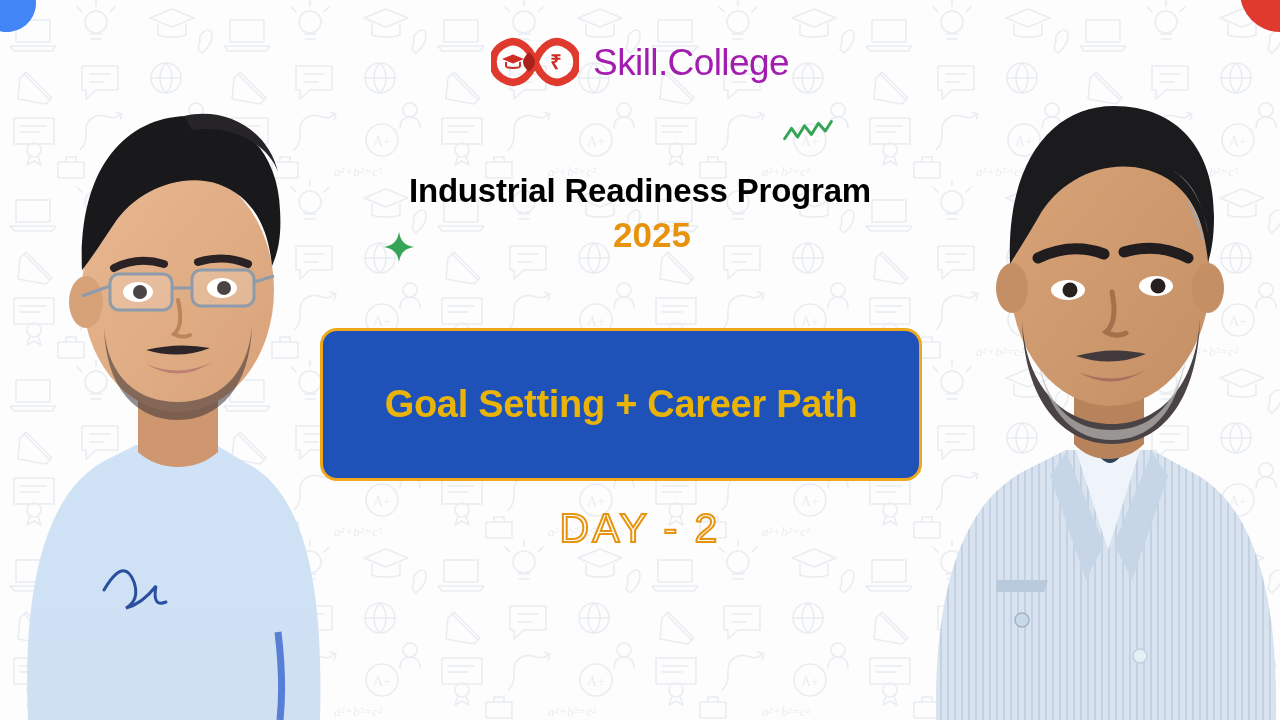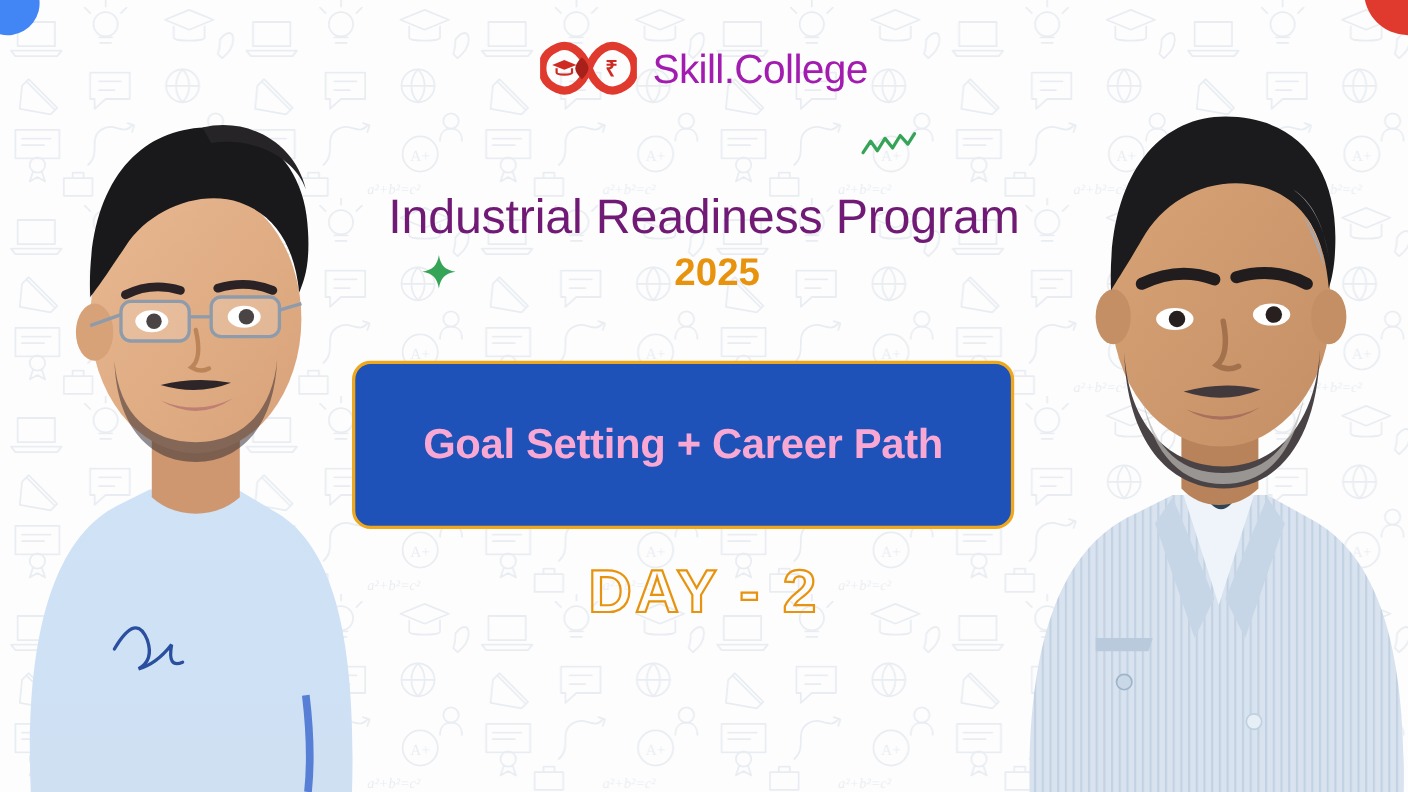--- a/index.html
+++ b/index.html
@@ -56,23 +56,23 @@
     white-space:nowrap;
   }
 
   
   .headline {
     position:absolute; left:0; right:0; top:172px;
     text-align:center;
     z-index:5;
   }
   .headline .line {
-    font-size:44px;
-    font-weight:400;
-    color:#701a75;
+    font-size:33px;
+    font-weight:700;
+    color:#000000;
     line-height:1.16;
     letter-spacing:-0.2px;
   }
   .headline .year {
     margin-top:6px;
     font-size:35px;
     font-weight:800;
     color:#e8930d;
     line-height:1.1;
     padding-left:24px;
@@ -93,38 +93,38 @@
     position:absolute;
     left:320px; top:328px;
     width:602px; height:153px;
     background:#1e52b8;
     border:3px solid #efa81c;
     border-radius:17px;
     display:flex; align-items:center; justify-content:center;
     z-index:3;
   }
   .topic-banner .topic-text {
-    color:#f9a8d4;
+    color:#eab308;
     font-size:38px;
     font-weight:700;
     letter-spacing:-0.3px;
     line-height:1.1;
     white-space:nowrap;
   }
 
   
   .day-label {
     position:absolute; left:0; right:0; top:505px;
     text-align:center;
     z-index:5;
   }
   .day-label .day-text {
     display:inline-block;
-    font-size:55px;
-    font-weight:700;
+    font-size:41px;
+    font-weight:400;
     letter-spacing:3px;
     color:transparent;
     -webkit-text-stroke:2px #e8930d;
     text-shadow:none;
   }
 
   
   .presenter {
     position:absolute;
     bottom:0;

